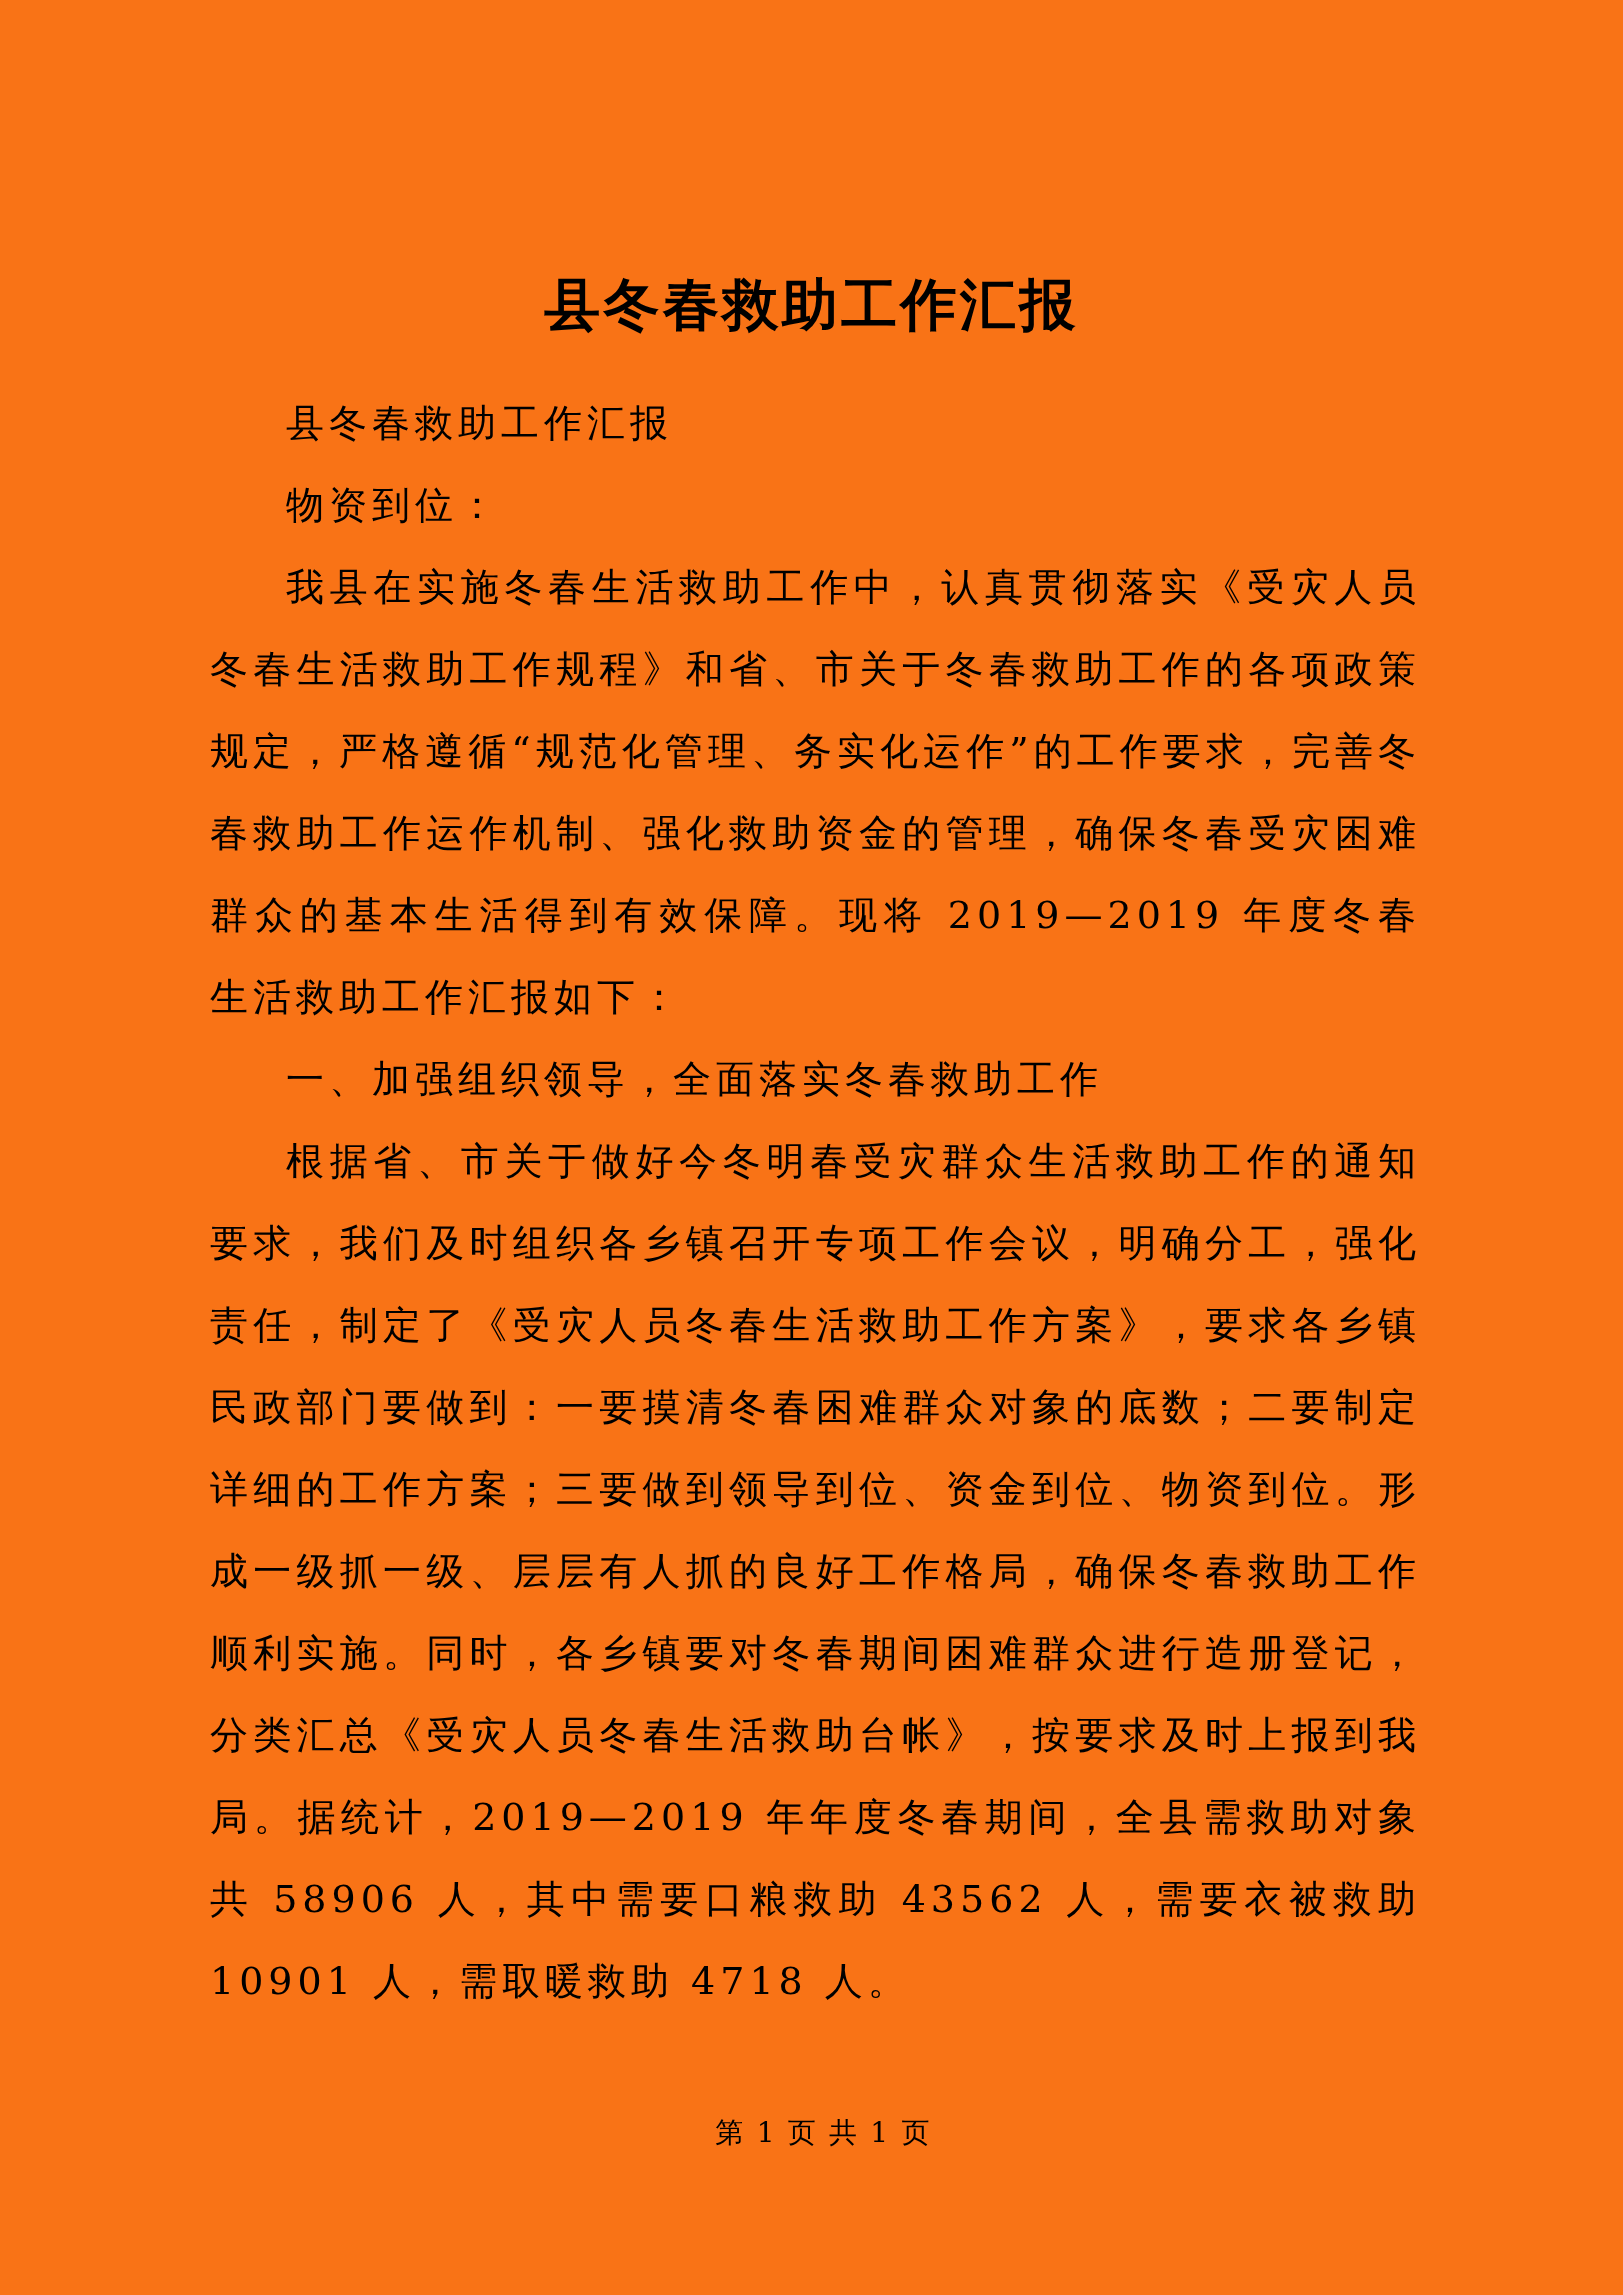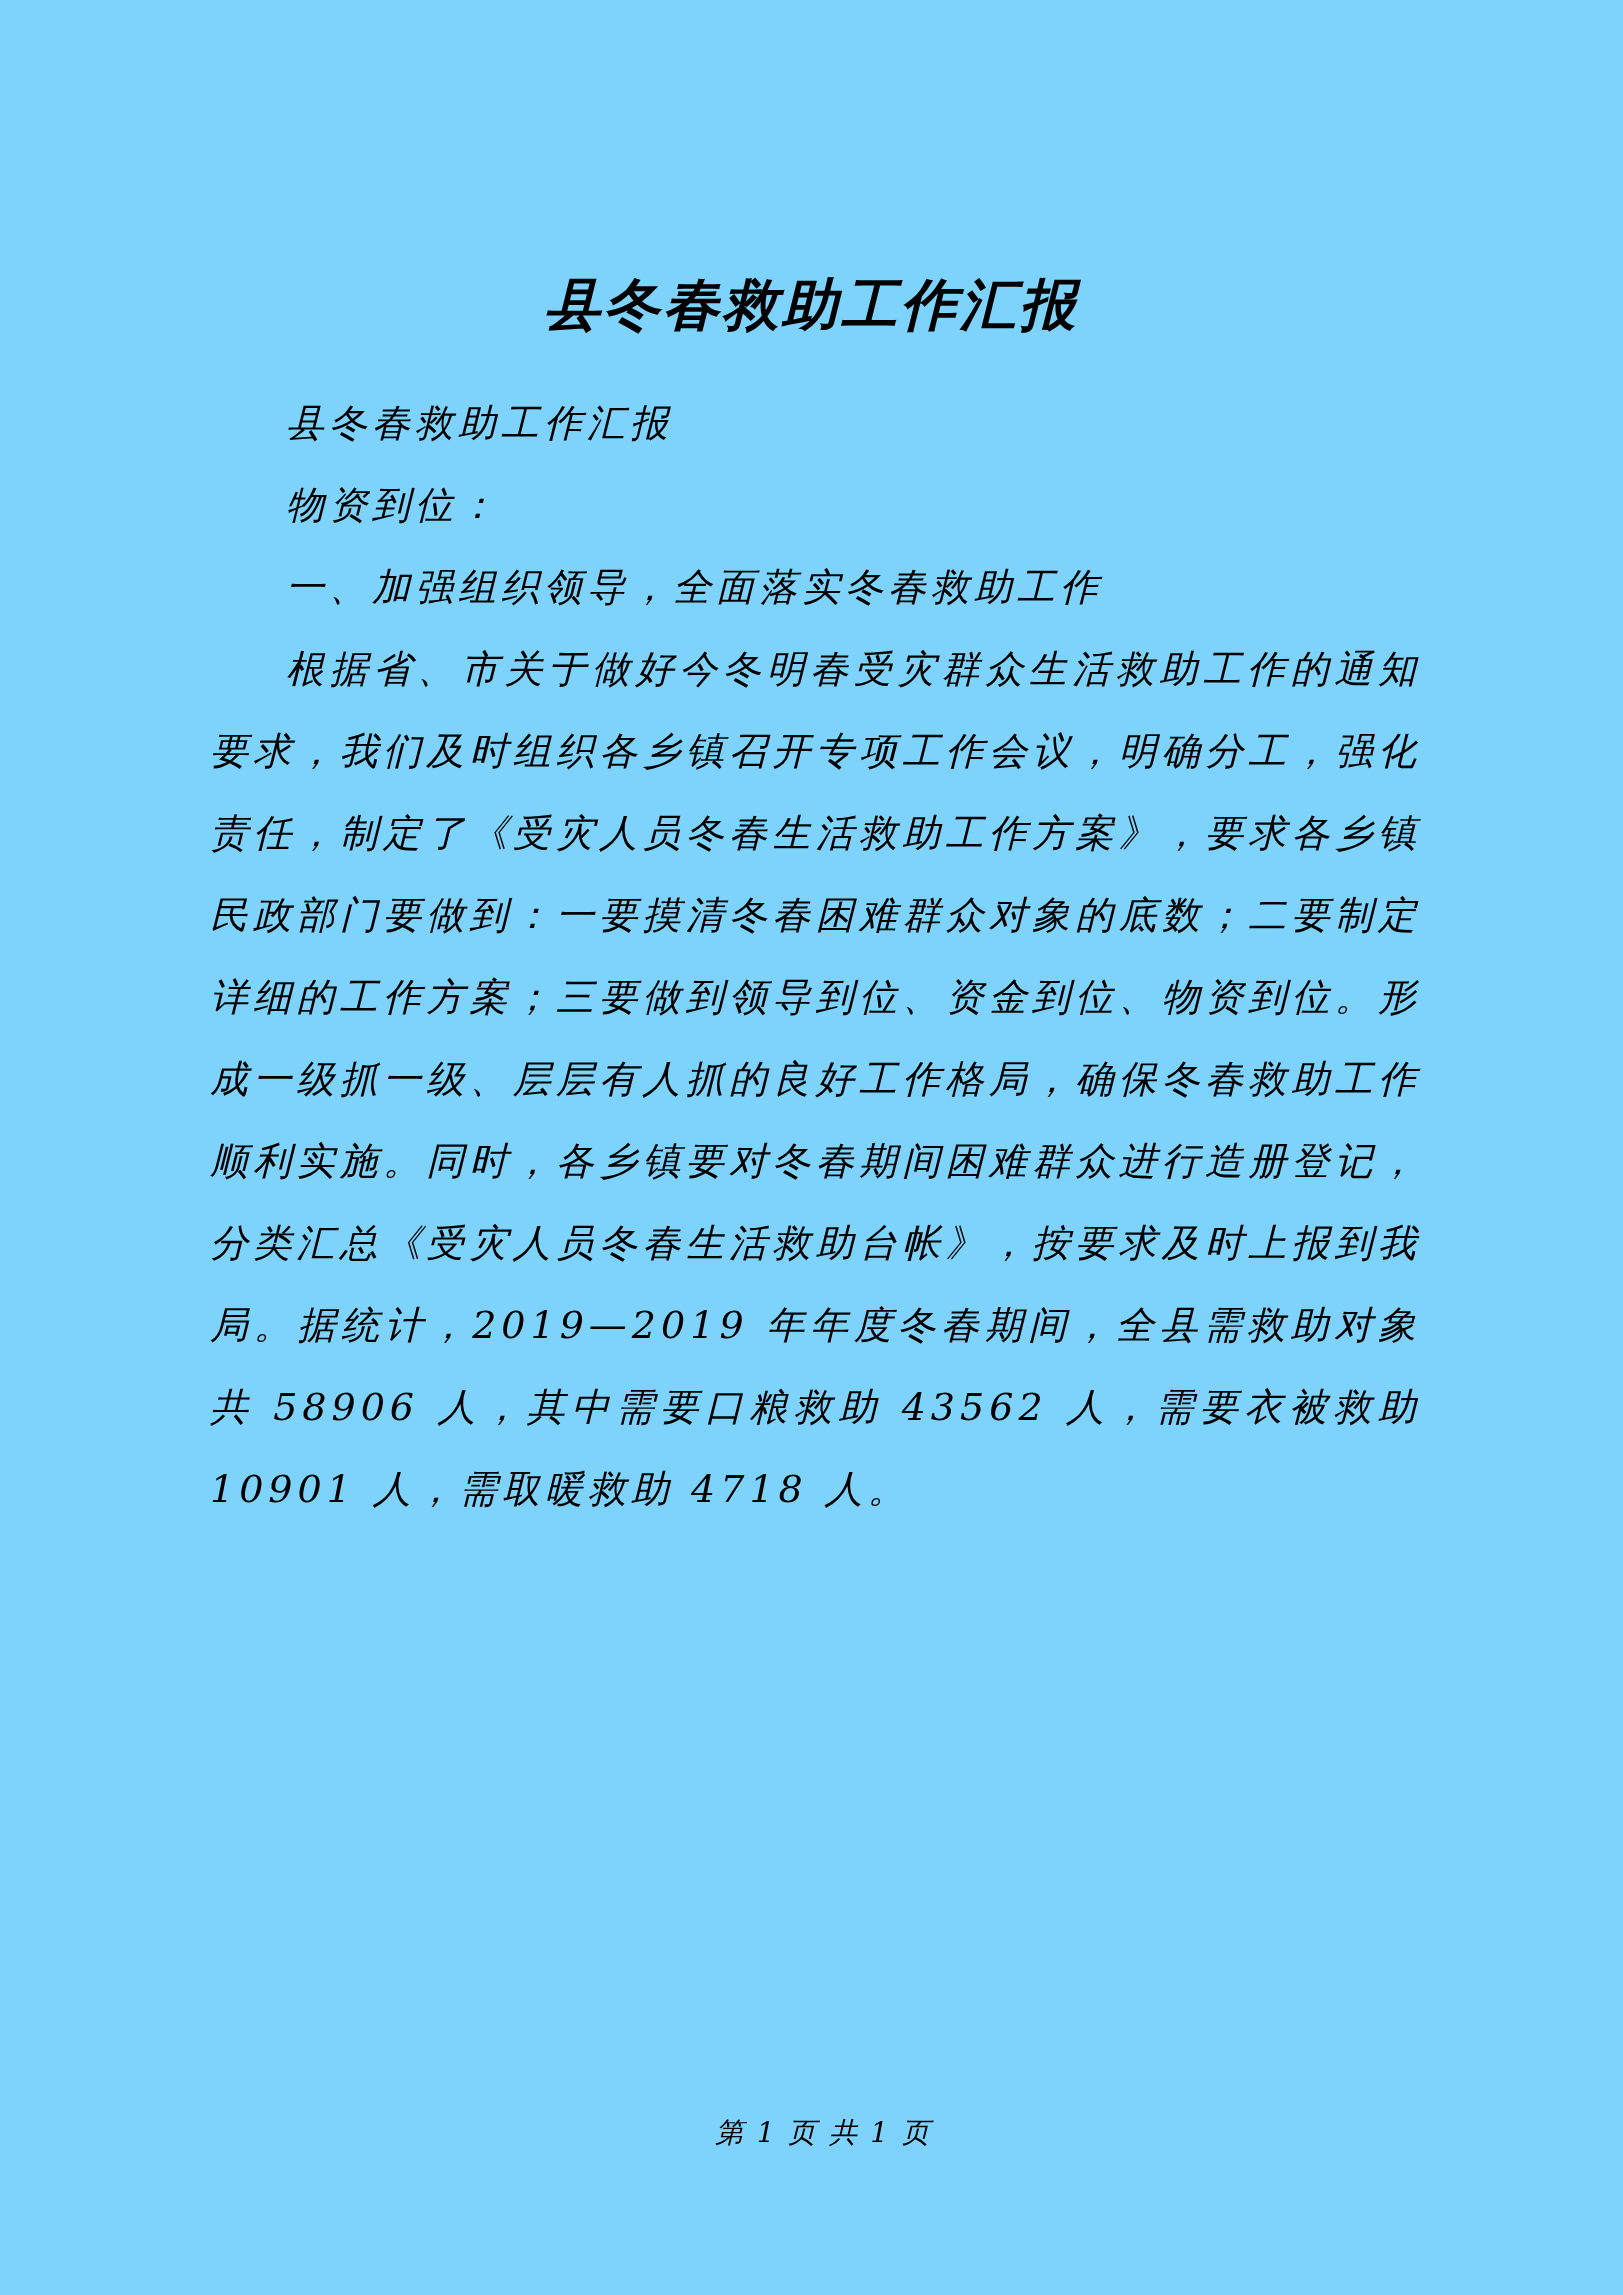--- a/index.html
+++ b/index.html
@@ -10,23 +10,22 @@
     width: 1623px;
     height: 2295px;
     background: #ffffff;
     color: #000000;
     font-family: "DejaVu Serif", "Liberation Serif", serif;
   }
   .page {
     position: relative;
     width: 1623px;
     height: 2295px;
-    background: #7dd3fc;
+    background: #f97316;
     overflow: hidden;
-    font-style: italic;
   }
   .doc-title {
     margin: 0;
     padding-top: 262px;
     text-align: center;
     font-size: 56px;
     line-height: 84px;
     font-weight: bold;
     letter-spacing: 3.4px;
   }
@@ -56,20 +55,21 @@
 </head>
 <body>
 
 <div class="page">
 
   <h1 class="doc-title">县冬春救助工作汇报</h1>
 
   <div class="doc-body">
     <p>县冬春救助工作汇报</p>
     <p>物资到位：</p>
+    <p>我县在实施冬春生活救助工作中，认真贯彻落实《受灾人员冬春生活救助工作规程》和省、市关于冬春救助工作的各项政策规定，严格遵循“规范化管理、务实化运作”的工作要求，完善冬春救助工作运作机制、强化救助资金的管理，确保冬春受灾困难群众的基本生活得到有效保障。现将 2019—2019 年度冬春生活救助工作汇报如下：</p>
     <p>一、加强组织领导，全面落实冬春救助工作</p>
     <p>根据省、市关于做好今冬明春受灾群众生活救助工作的通知要求，我们及时组织各乡镇召开专项工作会议，明确分工，强化责任，制定了《受灾人员冬春生活救助工作方案》，要求各乡镇民政部门要做到：一要摸清冬春困难群众对象的底数；二要制定详细的工作方案；三要做到领导到位、资金到位、物资到位。形成一级抓一级、层层有人抓的良好工作格局，确保冬春救助工作顺利实施。同时，各乡镇要对冬春期间困难群众进行造册登记，分类汇总《受灾人员冬春生活救助台帐》，按要求及时上报到我局。据统计，2019—2019 年年度冬春期间，全县需救助对象共 58906 人，其中需要口粮救助 43562 人，需要衣被救助 10901 人，需取暖救助 4718 人。</p>
   </div>
 
   <div class="page-footer">第 1 页 共 1 页</div>
 
 </div>
 
 
 </body></html>

